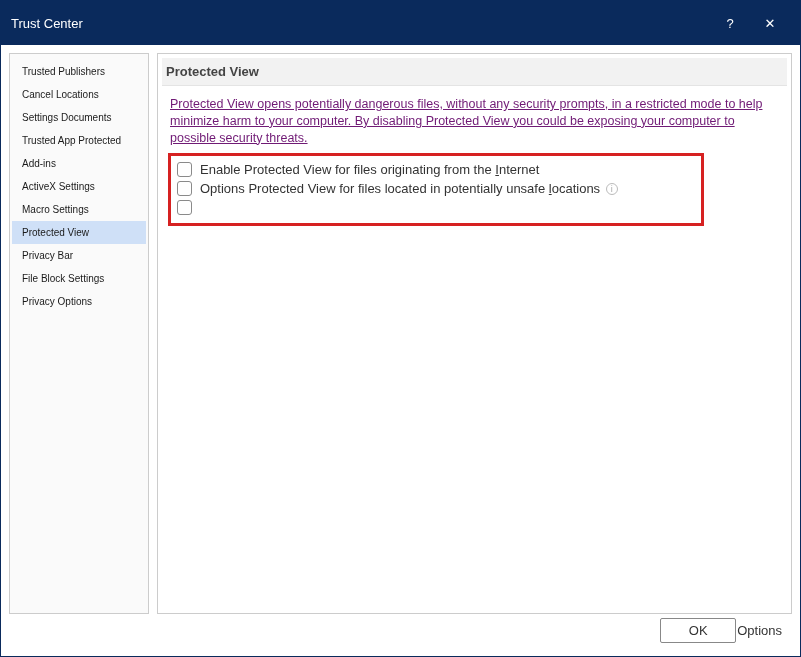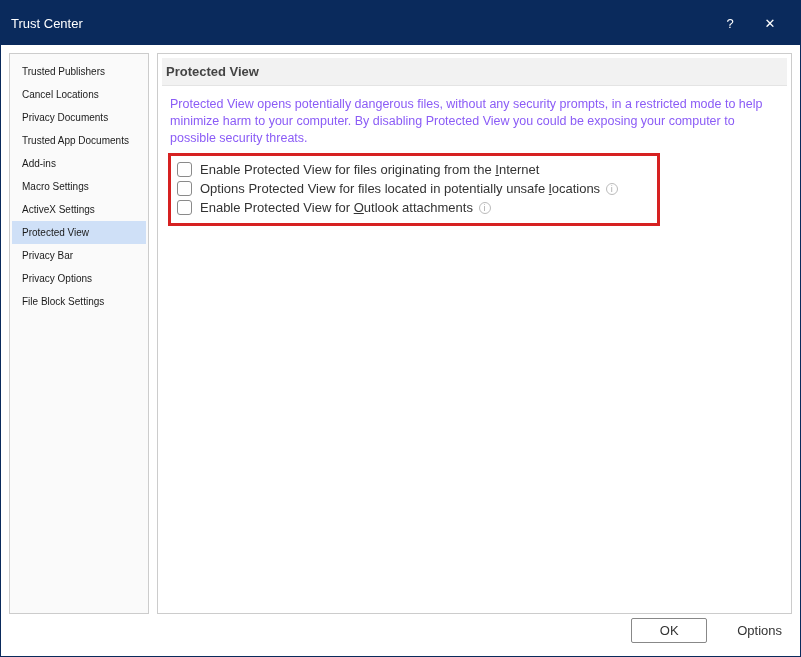--- a/index.html
+++ b/index.html
@@ -7,28 +7,28 @@
   .dialog { width:801px; height:657px; border:1px solid #0a2a5c; display:flex; flex-direction:column; position:relative; background:#fff;}
   .titlebar { height:44px; background:#0a2a5c; color:#fff; display:flex; align-items:center; padding:4px 10px; }
   .titlebar .title { flex:1; font-size:13px; }
   .titlebar .win-btn { width:40px; height:34px; display:flex; align-items:center; justify-content:center; color:#fff; }
   .content { flex:1; display:flex; padding:8px 8px 0 8px; min-height:0; }
   .sidebar { width:140px; border:1px solid #ccc; background:#fafafa; padding:6px 2px; overflow:hidden; }
   .sidebar-item { padding:6px 10px; font-size:10px; color:#1a1a1a; cursor:default; white-space:nowrap; }
   .sidebar-item.selected { background:#cfe0f7; }
   .main { flex:1; border:1px solid #ccc; margin-left:8px; padding:6px 10px 10px 10px; overflow:hidden; position:relative; }
   .section-header { font-weight:600; color:#444; font-size:13px; padding:6px 4px 6px 4px; background:#f2f2f2; border-bottom:1px solid #e4e4e4; margin:-2px -6px 10px -6px; }
-  .desc { font-size:12.5px; color:#8b5cf6; margin:0 0 6px 2px; line-height:1.35; }
-  .highlight-box { border:3px solid #d62121; padding:4px 4px 6px 4px; width:492px; }
+  .desc { font-size:12.5px; color:#701a75; margin:0 0 6px 2px; line-height:1.35;text-decoration:underline; }
+  .highlight-box { border:3px solid #d62121; padding:4px 4px 6px 4px; width:536px; }
   .checkrow { display:flex; align-items:center; gap:8px; padding:2px 2px; font-size:13px; }
   .checkbox { width:15px; height:15px; border:1px solid #8a8a8a; border-radius:3px; background:#fff; flex:0 0 15px; }
   .checkrow .lbl { white-space:nowrap; }
   .info-icon { display:inline-flex; width:12px; height:12px; align-items:center; justify-content:center; border:1px solid #bbb; border-radius:50%; color:#aaa; font-size:9px; font-style:normal; line-height:1; margin-left:2px; vertical-align:middle; }
   .underline-accesskey { text-decoration: underline; }
-  .footer { height:42px; display:flex; align-items:center; justify-content:flex-end; gap:30px; padding:0 18px 10px 0; }
+  .footer { height:42px; display:flex; align-items:center; justify-content:flex-end; gap:1px; padding:0 18px 10px 0; }
   .btn { min-width:76px; height:25px; border:1px solid #999; background:#fff; font-size:13px; display:flex; align-items:center; justify-content:center; border-radius:2px; cursor:default; }
   .btn.primary { border-color:#888; }
   .btn.flat { border:none; background:transparent; min-width:auto; }
 </style>
 </head>
 <body>
 
 <div class="dialog">
 
   <div class="titlebar">
@@ -39,29 +39,29 @@
     <div class="win-btn">
       <span>✕</span>
     </div>
   </div>
 
   <div class="content">
 
     <div class="sidebar">
       <div class="sidebar-item">Trusted Publishers</div>
       <div class="sidebar-item">Cancel Locations</div>
-      <div class="sidebar-item">Privacy Documents</div>
-      <div class="sidebar-item">Trusted App Documents</div>
+      <div class="sidebar-item">Settings Documents</div>
+      <div class="sidebar-item">Trusted App Protected</div>
       <div class="sidebar-item">Add-ins</div>
+      <div class="sidebar-item">ActiveX Settings</div>
       <div class="sidebar-item">Macro Settings</div>
-      <div class="sidebar-item">ActiveX Settings</div>
       <div class="sidebar-item selected">Protected View</div>
       <div class="sidebar-item">Privacy Bar</div>
+      <div class="sidebar-item">File Block Settings</div>
       <div class="sidebar-item">Privacy Options</div>
-      <div class="sidebar-item">File Block Settings</div>
     </div>
 
     <div class="main">
       <div class="section-header">Protected View</div>
       <p class="desc">Protected View opens potentially dangerous files, without any security prompts, in a restricted mode to help minimize harm to your computer. By disabling Protected View you could be exposing your computer to possible security threats.</p>
 
       <div class="highlight-box">
 
         <div class="checkrow">
           <span class="checkbox"></span>
@@ -73,24 +73,20 @@
         <div class="checkrow">
           <span class="checkbox"></span>
           <span class="lbl">
             <span>Options Protected View for files located in potentially unsafe </span><span class="underline-accesskey">l</span><span>ocations</span>
             <span class="info-icon">i</span>
           </span>
         </div>
 
         <div class="checkrow">
           <span class="checkbox"></span>
-          <span class="lbl">
-            <span>Enable Protected View for </span><span class="underline-accesskey">O</span><span>utlook attachments</span>
-            <span class="info-icon">i</span>
-          </span>
         </div>
 
       </div>
     </div>
 
   </div>
 
   <div class="footer">
     <div class="btn primary">OK</div>
     <div class="btn flat">Options</div>

